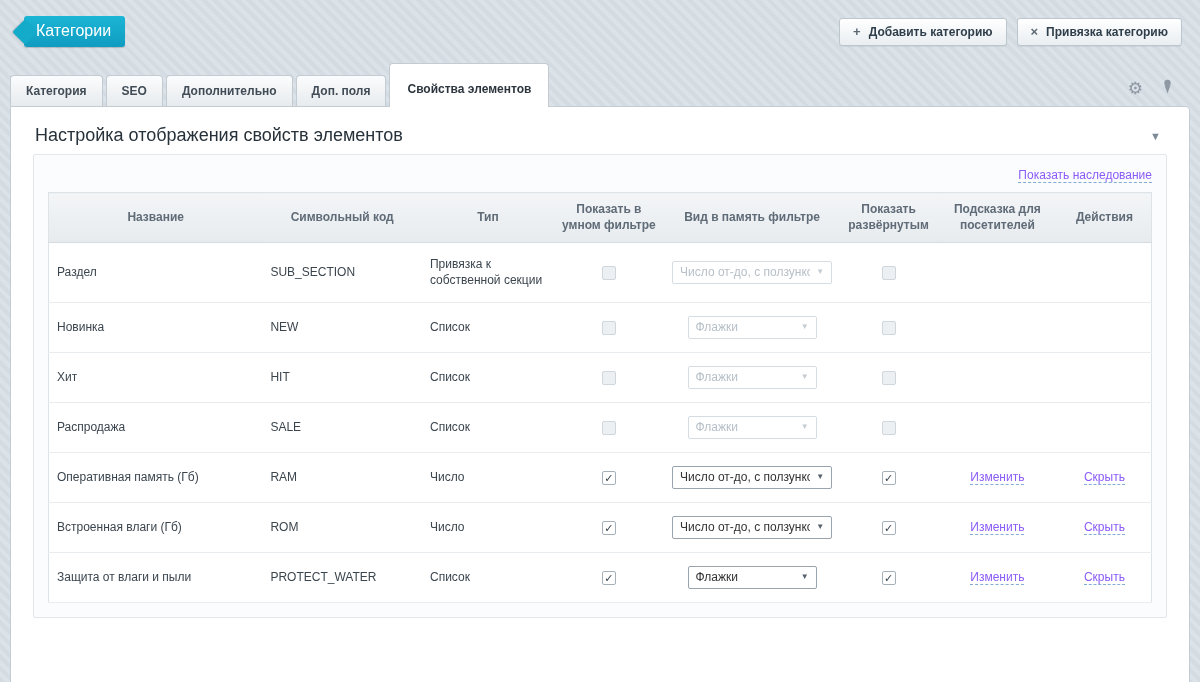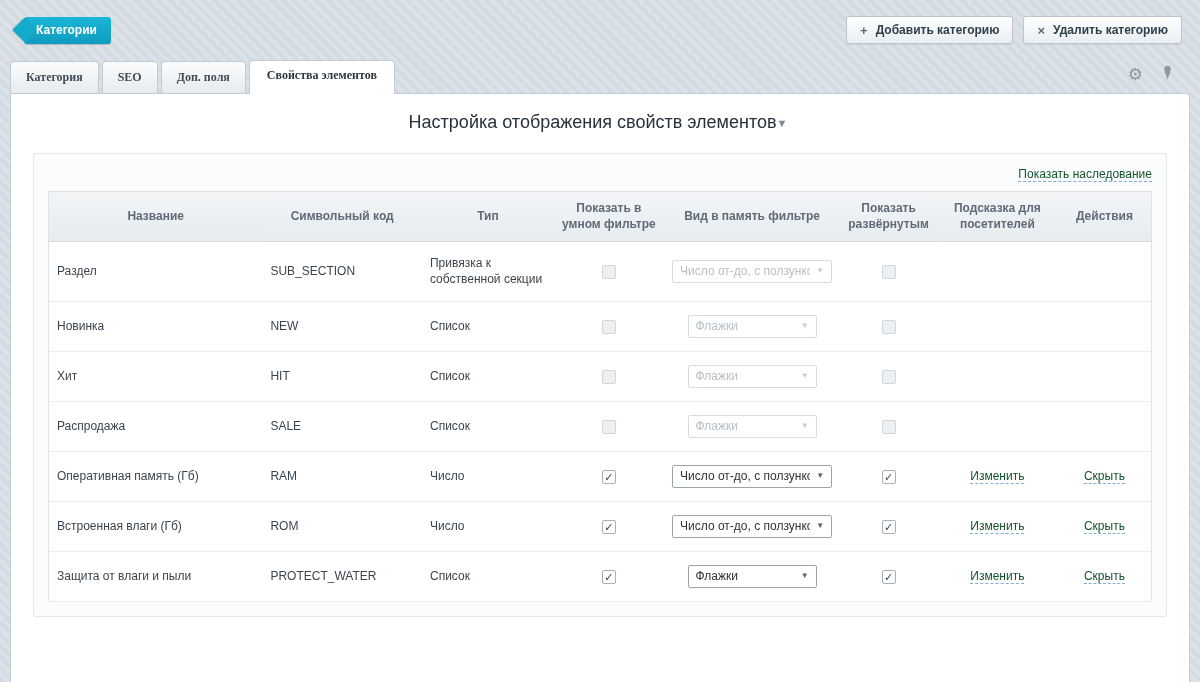--- a/index.html
+++ b/index.html
@@ -11,21 +11,21 @@
     background-color:#d8dfe5;
     background-image:repeating-linear-gradient(45deg,#d4dbe2 0px,#d4dbe2 4px,#dbe2e8 4px,#dbe2e8 8px);
   }
   a { cursor:pointer; }
 
   
   .topbar { display:flex; justify-content:space-between; align-items:center; padding:16px 18px 10px 24px; }
   .btn-back {
     position:relative; display:inline-block;
     background:linear-gradient(#1bb5d6,#0f9cc0);
-    color:#fff; font-weight:bold; font-size:12px;
+    color:#fff; font-weight:normal; font-size:16px;
     padding:6px 14px 7px 12px; border-radius:3px;
     box-shadow:0 1px 1px rgba(0,0,0,.18);
     cursor:pointer;
   }
   .btn-back::before {
     content:""; position:absolute; left:-8px; top:50%;
     width:18px; height:18px; transform:translateY(-50%) rotate(45deg);
     background:#14aac9; border-radius:2px; z-index:0;
     box-shadow:-1px 1px 1px rgba(0,0,0,.12);
   }
@@ -36,52 +36,52 @@
     background:linear-gradient(#ffffff,#e9eef1);
     border:1px solid #bcc6cd; border-radius:3px;
     padding:6px 13px; font-size:12px; font-weight:bold; color:#2e3e4a;
     font-family:"Liberation Sans", sans-serif;
     box-shadow:0 1px 0 rgba(255,255,255,.7) inset, 0 1px 1px rgba(0,0,0,.06);
     cursor:pointer;
   }
   .btn-light .ico { color:#5c6974; font-size:13px; font-weight:bold; line-height:1; }
 
   
-  .tabs { display:flex; align-items:flex-end; margin:6px 10px 0 10px; position:relative; z-index:2;font-family:Liberation Serif, serif; }
+  .tabs { display:flex; align-items:flex-end; margin:6px 10px 0 10px; position:relative; z-index:2; }
   .tab {
     background:linear-gradient(#fbfcfd,#e7ebee);
     border:1px solid #c3ccd3; border-bottom:none;
     border-radius:4px 4px 0 0;
     padding:8px 15px; margin-right:3px;
     font-size:12px; font-weight:bold; color:#414c56;
     cursor:pointer; white-space:nowrap;
   }
   .tab.active {
     background:#fff; color:#2c353d;
-    padding:7px 17px 11px; margin-bottom:-1px;
+    padding:18px 17px 11px; margin-bottom:-1px;
   }
   .tab-icons { margin-left:auto; display:flex; align-items:center; gap:18px; padding:0 16px 9px 0; }
   .gear { color:#8d98a2; font-size:17px; line-height:1; cursor:pointer; }
   .pin { cursor:pointer; display:inline-block; }
 
   
   .panel {
     margin:0 10px; background:#fff;
     border:1px solid #c3ccd3; border-radius:0 4px 0 0;
     min-height:600px; position:relative; z-index:1;
   }
   .panel-inner { padding:16px 22px 20px; }
-  .title-row { display:flex; justify-content:center; align-items:center; margin:2px 2px 20px; }
+  .title-row { display:flex; justify-content:space-between; align-items:center; margin:2px 2px 8px; }
   .section-title { font-size:18px; font-weight:400; color:#27313a; margin:0; }
   .collapse { color:#7d8a97; font-size:11px; cursor:pointer; padding-right:4px; }
 
   .table-box { border:1px solid #e1e7ea; background:#fbfcfd; border-radius:2px; padding:12px 14px 14px; }
   .inherit-row { text-align:right; margin-bottom:10px; }
   a.link {
-    color:#14532d; text-decoration:none; font-size:12px;
+    color:#8b5cf6; text-decoration:none; font-size:12px;
     border-bottom:1px dashed rgba(31,103,185,.55);
   }
 
   
   table.props { width:100%; border-collapse:collapse; background:#fff; border:1px solid #dde3e7; font-size:12px; }
   table.props thead th {
     background:linear-gradient(#f3f5f7,#e7ebee);
     border-bottom:1px solid #d5dce1;
     padding:9px 8px; font-weight:bold; color:#5f6b77;
     text-align:center; font-size:12px; line-height:1.3;
@@ -123,29 +123,30 @@
   <div class="btn-back">
     <span>Категории</span>
   </div>
   <div class="topbar-right">
     <button class="btn-light">
       <span class="ico">+</span>
       <span>Добавить категорию</span>
     </button>
     <button class="btn-light">
       <span class="ico">×</span>
-      <span>Удалить категорию</span>
+      <span>Привязка категорию</span>
     </button>
   </div>
 </div>
 
 <div class="tabs">
 
   <div class="tab">Категория</div>
     <div class="tab">SEO</div>
+    <div class="tab">Дополнительно</div>
     <div class="tab">Доп. поля</div>
     <div class="tab active">Свойства элементов</div>
   <div class="tab-icons">
     <span class="gear">⚙</span>
     <span class="pin">
       <svg width="13" height="15" viewBox="0 0 13 15">
         <circle cx="6.5" cy="4" r="3.2" fill="#8d98a2"></circle>
         <path d="M3.5 6.5 L9.5 6.5 L8.3 9.5 L6.5 14.5 L4.7 9.5 Z" fill="#8d98a2"></path>
       </svg>
     </span>

